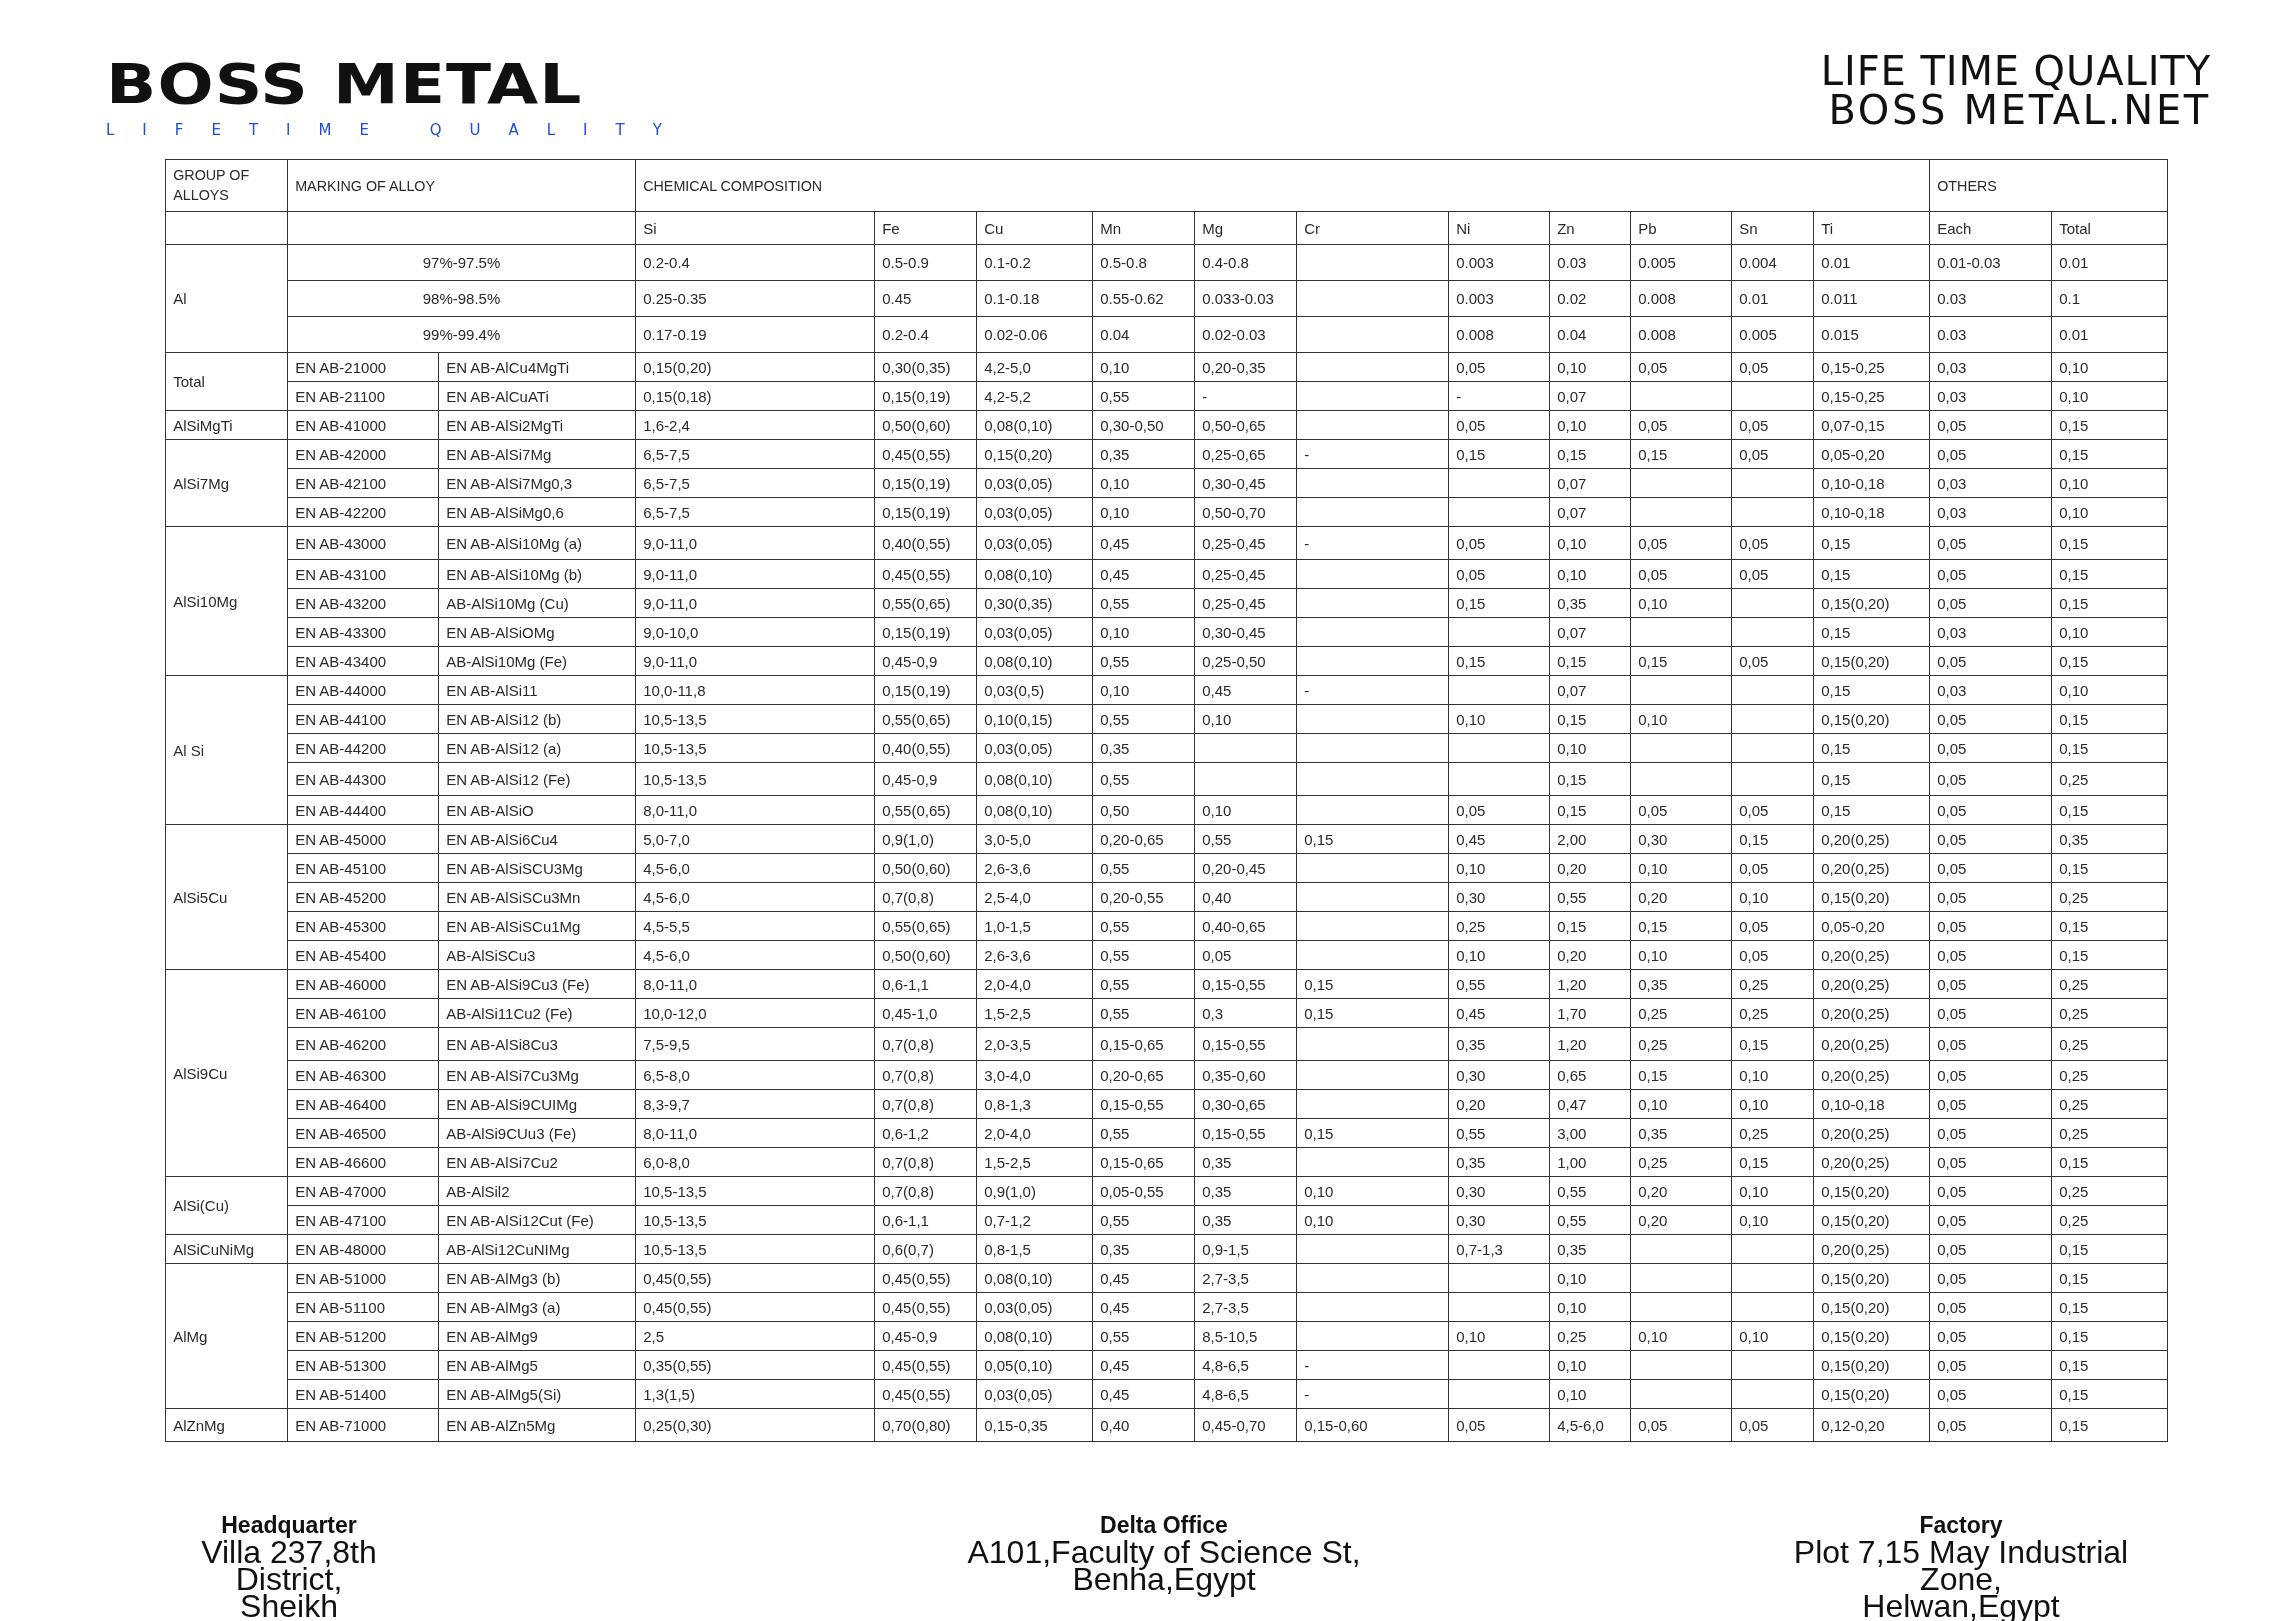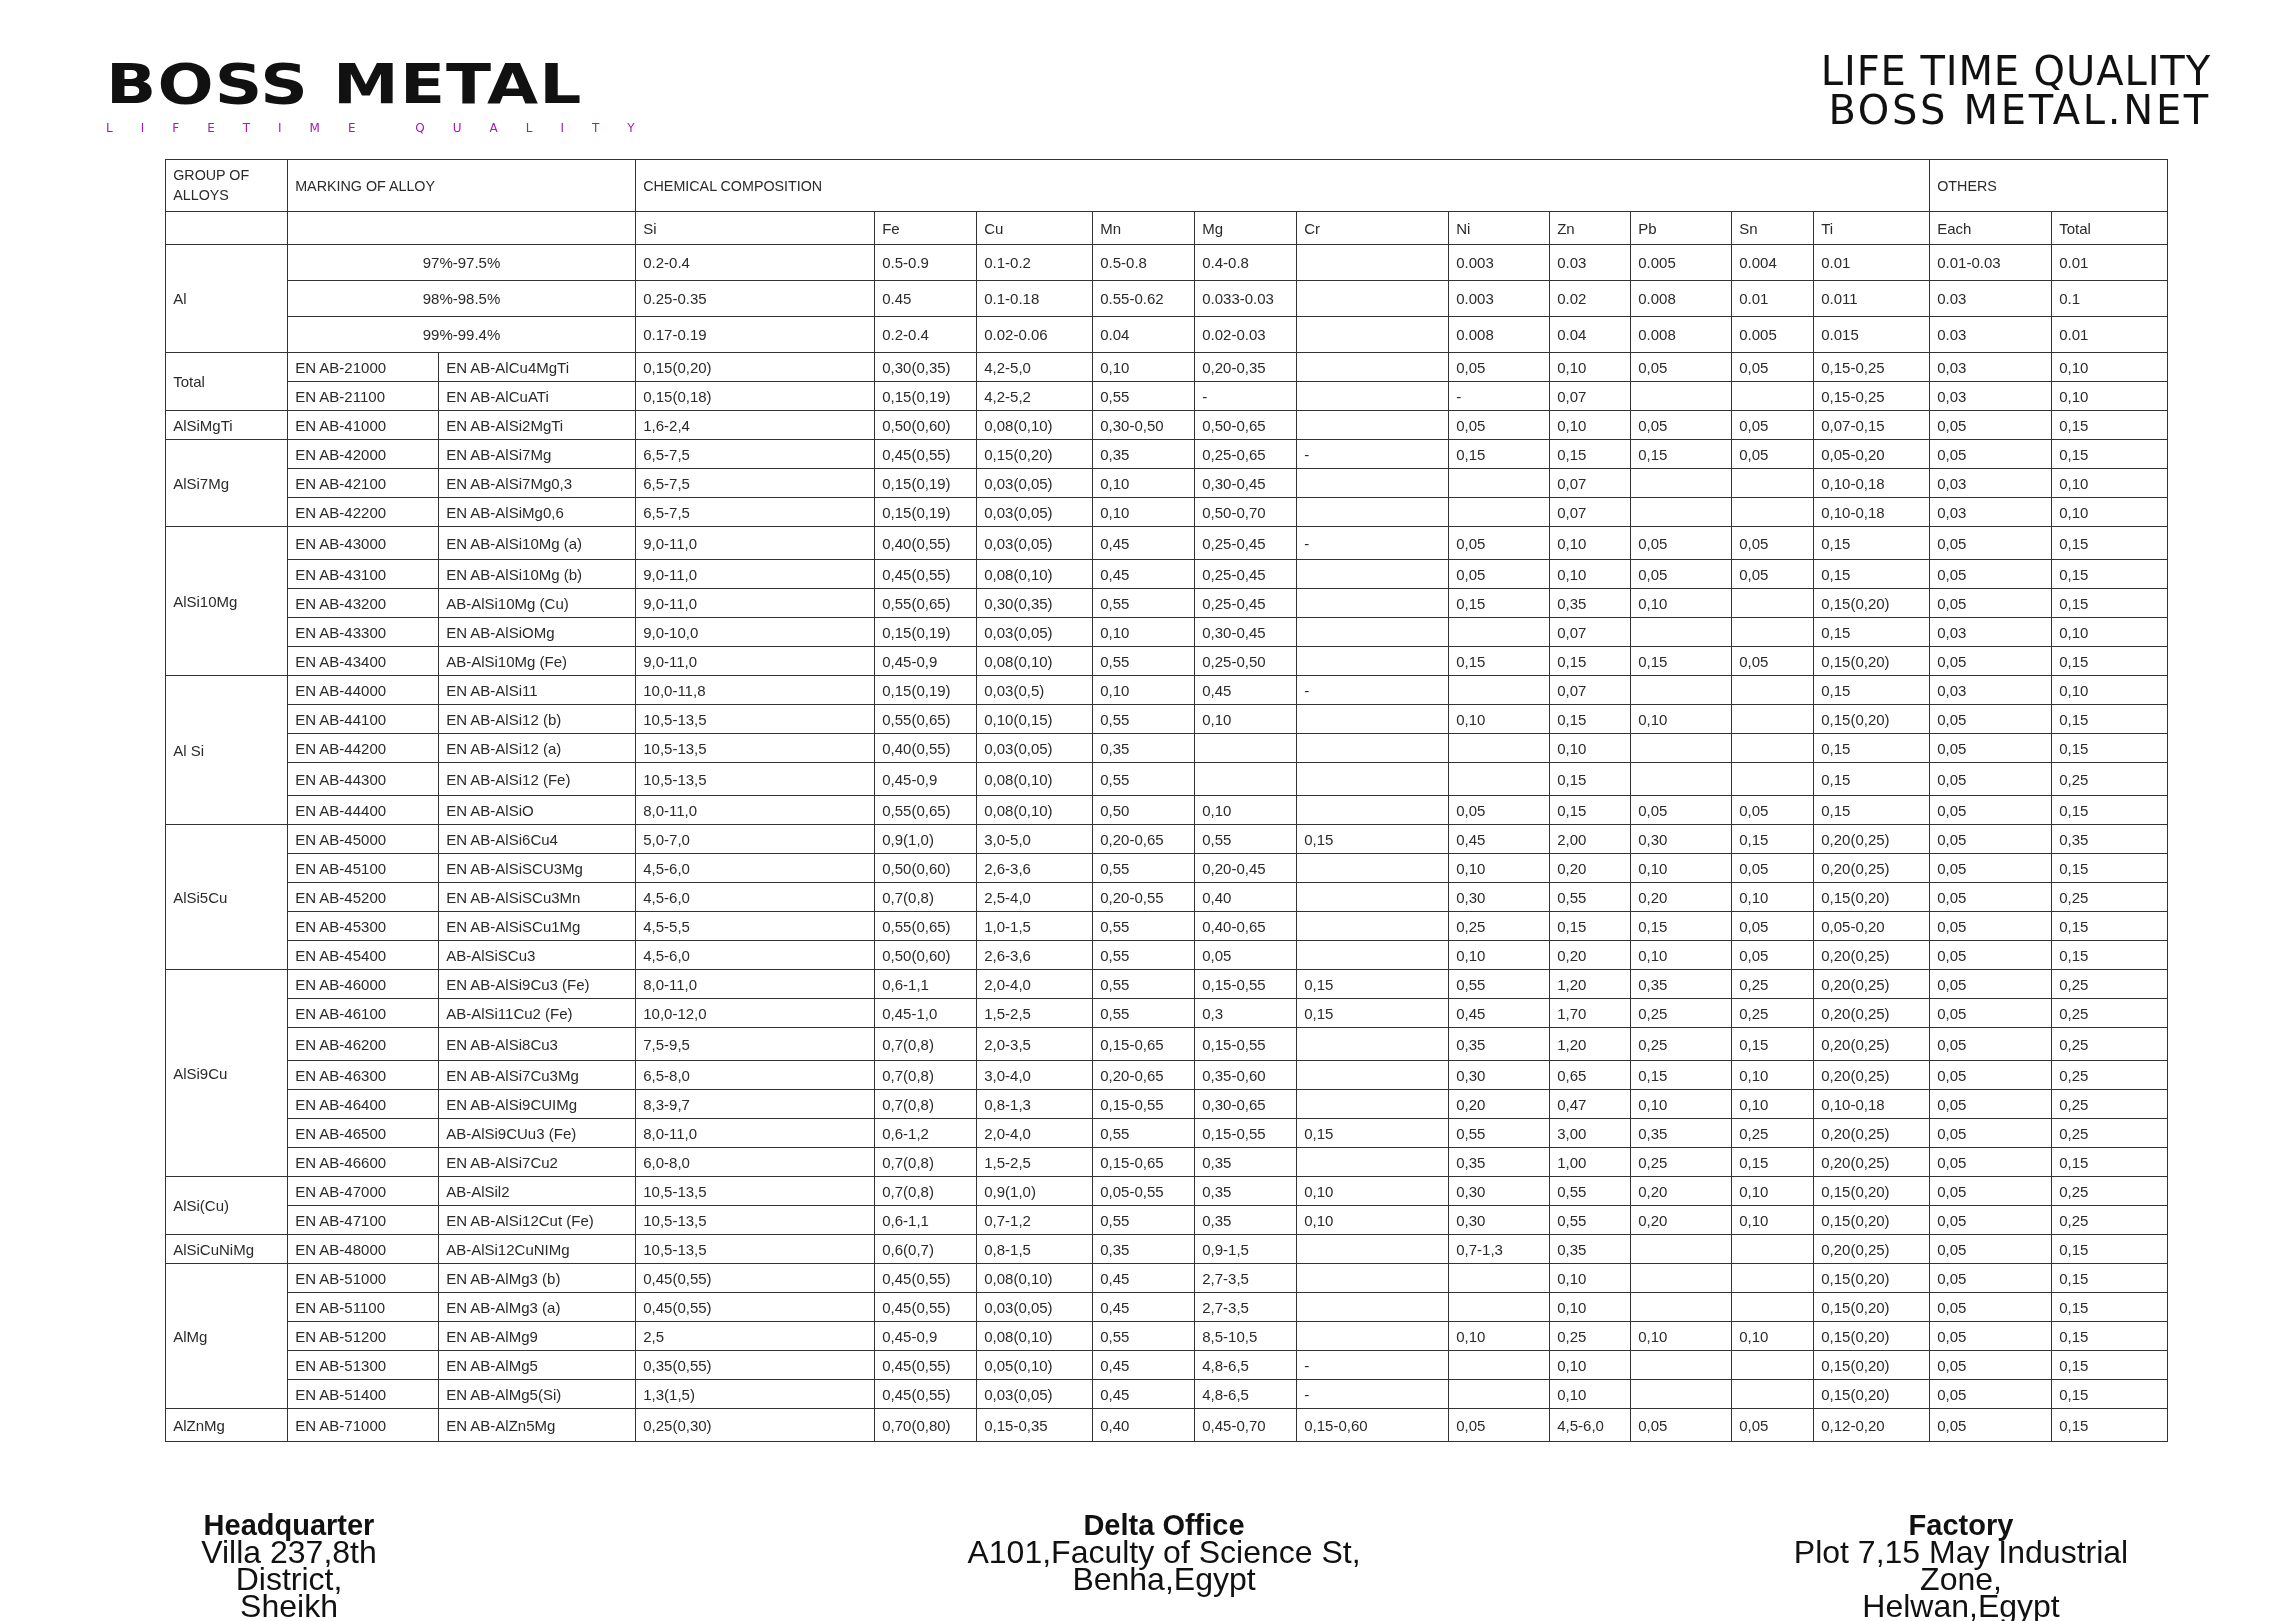--- a/index.html
+++ b/index.html
@@ -1,37 +1,37 @@
 <!DOCTYPE html>
 <html style="font-size:14.3px"><head>
 <meta charset="utf-8">
 <style>
   html, body { margin: 0; padding: 0; background: #ffffff; }
   body { width: 2293px; height: 1622px; position: relative; overflow: hidden; font-family: "Liberation Sans", sans-serif; color: #1a1a1a; }
 
   .logo { position: absolute; left: 106px; top: 56px; width: 524px; }
   .logo-main { font-family: "DejaVu Sans", sans-serif; font-weight: 900; font-size: 56px; letter-spacing: 0.9px; line-height: 56px; color: #111; transform: scaleX(1.18); transform-origin: left center; white-space: nowrap; }
-  .logo-sub { margin-top: 9px; font-family: "DejaVu Sans", sans-serif; font-size: 12px; letter-spacing: 28px; color: #a21caf; white-space: nowrap; }
+  .logo-sub { margin-top: 9px; font-family: "DejaVu Sans", sans-serif; font-size: 15px; letter-spacing: 28px; color: #1d4ed8; white-space: nowrap; }
 
   .tagline { position: absolute; right: 82px; top: 52px; text-align: right; font-family: "DejaVu Sans", sans-serif; color: #111; }
   .tagline .t1 { font-size: 40px; letter-spacing: 0.9px; line-height: 39px; }
   .tagline .t2 { font-size: 40px; letter-spacing: 2.7px; line-height: 39px; }
 
   table.comp { position: absolute; left: 165px; top: 159px; border-collapse: collapse; table-layout: fixed; width: 2003px; font-family: "Liberation Sans", sans-serif; font-size: 15px; color: #2a2a2a; }
   table.comp td { border: 1.8px solid #333; padding: 0 0 0 7.2px; white-space: nowrap; overflow: hidden; vertical-align: middle; }
   table.comp td.center { text-align: center; padding-left: 0; }
   tr.h1 td { height: 51px; font-size: 14.3px; }
   tr.h2 td { height: 32px; }
   tr.r-al td { height: 35px; }
   tr.r td { height: 28px; }
   tr.r.tall td { height: 32px; }
   .hdr-group { line-height: 19.7px; white-space: normal !important; }
 
   .footer { position: absolute; top: 1512px; font-family: "Liberation Sans", sans-serif; text-align: center; color: #111; }
-  .footer .ft { font-weight: bold; font-size: 29px; line-height: 27px; }
+  .footer .ft { font-weight: bold; font-size: 23px; line-height: 27px; }
   .footer .fl { font-size: 32px; line-height: 27px; }
   .f1 { left: 150px; width: 278px; }
   .f2 { left: 967px; width: 394px; }
   .f3 { left: 1755px; width: 412px; }
 </style>
 </head>
 <body>
 
 <div class="logo">
   <div class="logo-main">BOSS METAL</div>

